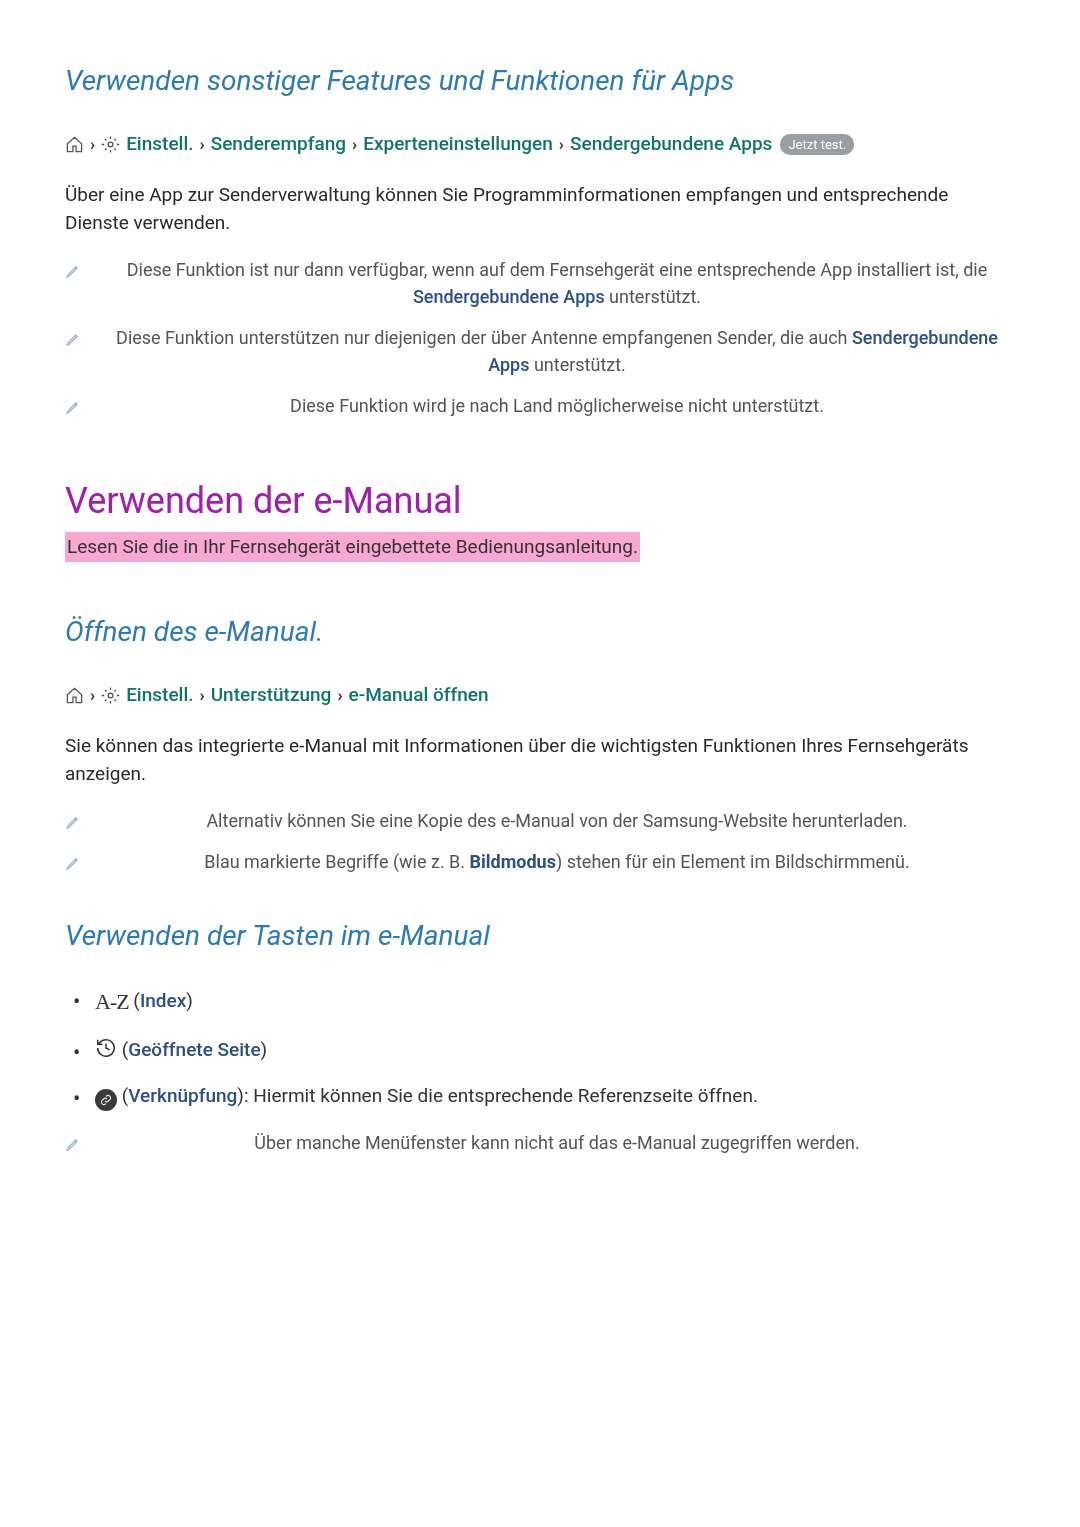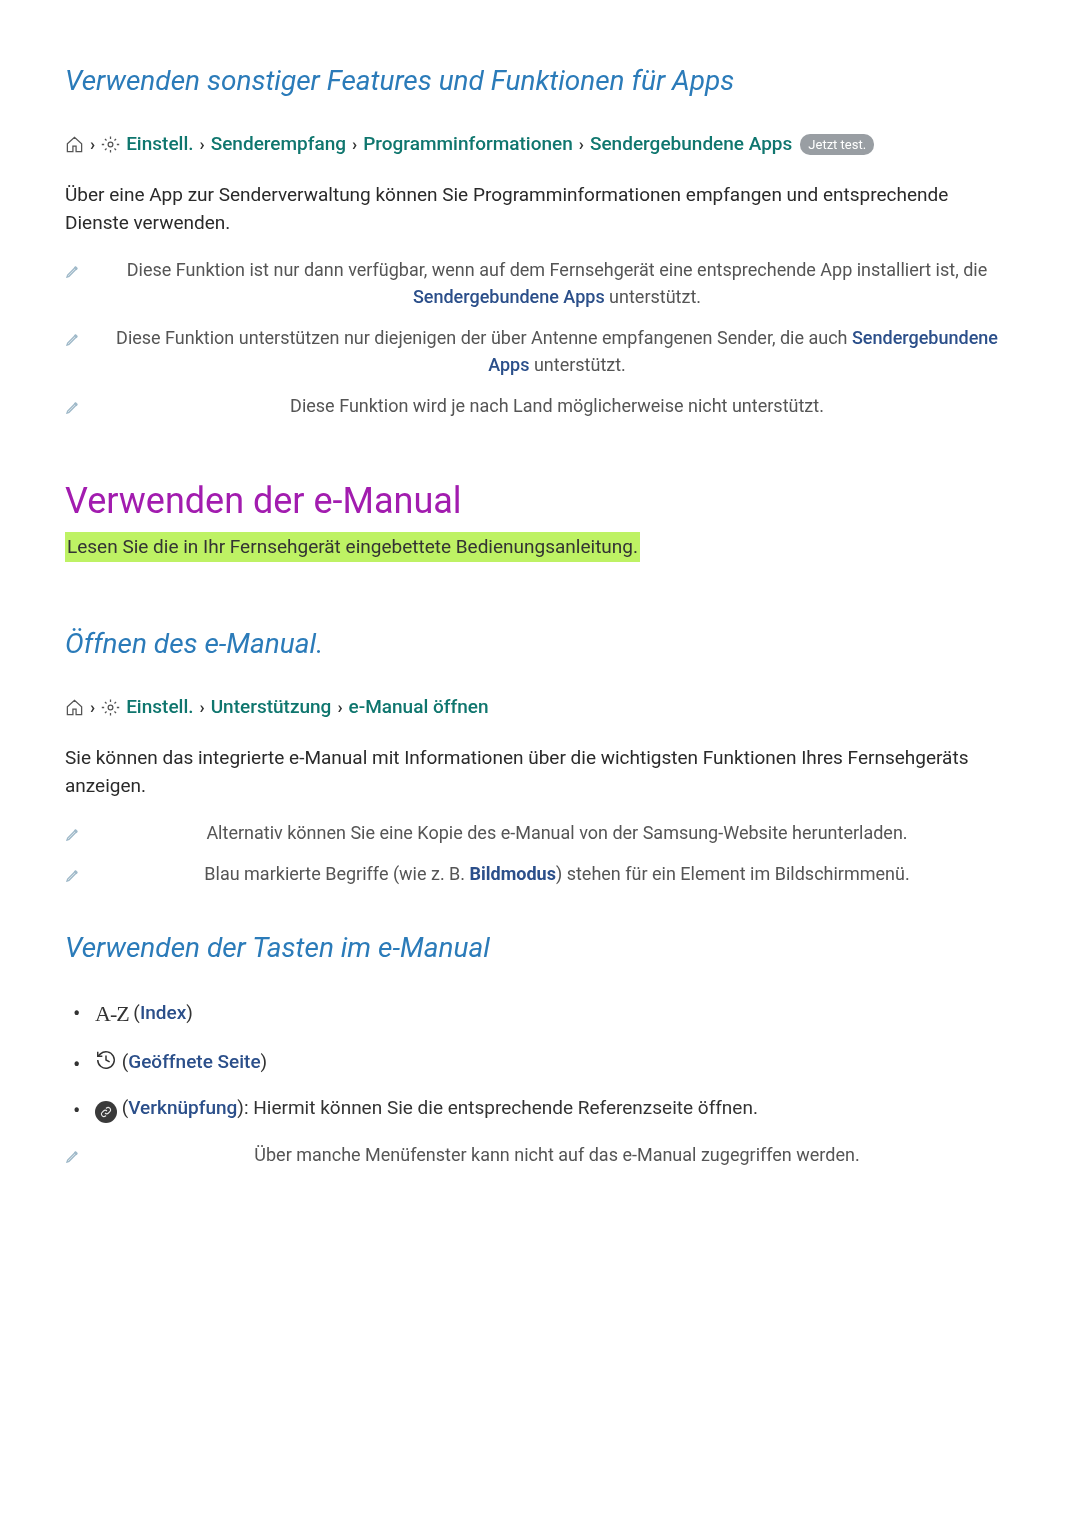--- a/index.html
+++ b/index.html
@@ -19,21 +19,21 @@
     margin: 0 0 28px 0;
     font-style: italic;
   }
   h1.main-title {
     color: #a21caf;
     font-weight: 400;
     font-size: 36px;
     margin: 55px 0 4px 0;
   }
   .subtitle-hl {
-    background: #bef264;
+    background: #f9a8d4;
     display: inline-block;
     padding: 1px 2px;
     margin-bottom: 35px;
     font-size: 19px;
   }
   .breadcrumb {
     display: flex;
     align-items: center;
     flex-wrap: wrap;
     gap: 6px;
@@ -116,21 +116,21 @@
   <span class="gear-icon">
     <svg class="ico" width="19" height="19" viewBox="0 0 24 24" fill="none" stroke="#555" stroke-width="1.6">
         <circle cx="12" cy="12" r="3"></circle>
         <path d="M12 2v3M12 19v3M4 12H1M23 12h-3M5 5l2 2M17 17l2 2M19 5l-2 2M7 17l-2 2"></path>
       </svg>
   </span>
   <span class="bc-link">Einstell.</span>
   <span class="chev">›</span>
   <span class="bc-link">Senderempfang</span>
   <span class="chev">›</span>
-  <span class="bc-link">Programminformationen</span>
+  <span class="bc-link">Experteneinstellungen</span>
   <span class="chev">›</span>
   <span class="bc-link">Sendergebundene Apps</span>
   <span class="pill">Jetzt test.</span>
 </div>
 
 <p class="body-text">Über eine App zur Senderverwaltung können Sie Programminformationen empfangen und entsprechende Dienste verwenden.</p>
 
 <ul class="note-list">
   <li class="note-item">
     <span>
@@ -158,21 +158,21 @@
           <path d="M3 21l3-1 12-12-2-2L4 18l-1 3zM14 6l4 4"></path>
         </svg>
     </span>
     <span class="txt">Diese Funktion wird je nach Land möglicherweise nicht unterstützt.</span>
   </li>
 </ul>
 
 <h1 class="main-title">Verwenden der e-Manual</h1>
 <div><span class="subtitle-hl">Lesen Sie die in Ihr Fernsehgerät eingebettete Bedienungsanleitung.</span></div>
 
-<h2 class="section-title" style="margin-top:26px;">Öffnen des e-Manual.</h2>
+<h2 class="section-title" style="margin-top:14px;">Öffnen des e-Manual.</h2>
 
 <div class="breadcrumb">
   <span class="home-icon">
     <svg class="ico" width="19" height="19" viewBox="0 0 24 24" fill="none" stroke="#555" stroke-width="1.6">
         <path d="M3 11 L12 3 L21 11 V21 H14 V14 H10 V21 H3 Z"></path>
       </svg>
   </span>
   <span class="chev">›</span>
   <span class="gear-icon">
     <svg class="ico" width="19" height="19" viewBox="0 0 24 24" fill="none" stroke="#555" stroke-width="1.6">

